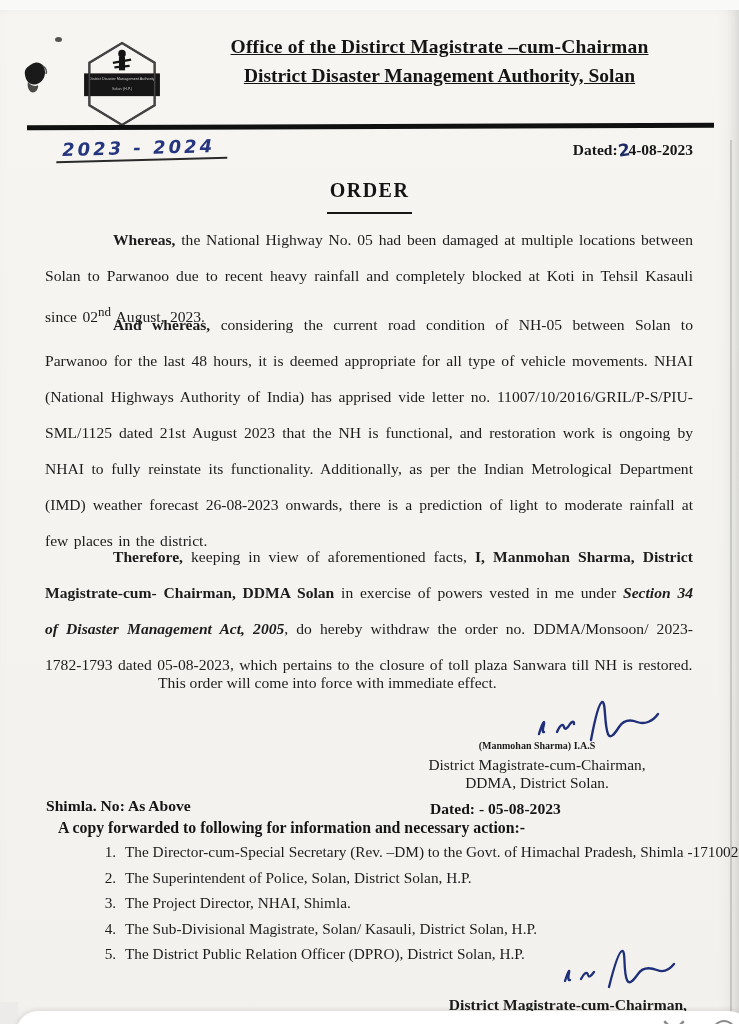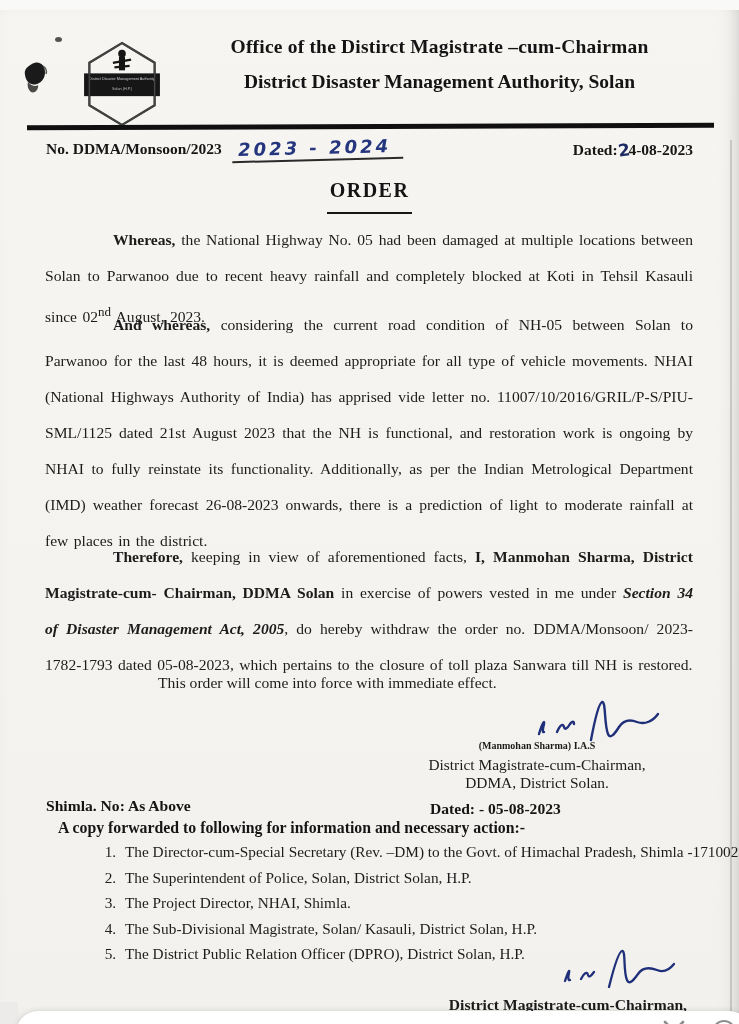--- a/index.html
+++ b/index.html
@@ -11,23 +11,23 @@
     position:absolute;left:0;top:10px;right:0;bottom:0;
     background:linear-gradient(180deg,#f6f5f2 0%,#f4f3ef 55%,#f2f1ed 100%);
     box-shadow:inset -14px 0 22px -18px rgba(90,90,90,.45), inset 0 -10px 25px -20px rgba(120,120,120,.4);
   }
   .edge-line{position:absolute;top:130px;bottom:0;right:7px;width:2px;background:rgba(110,110,110,.28);}
   .mark-dot{position:absolute;left:55px;top:27px;width:7px;height:5px;background:#2b2b2b;border-radius:50%;opacity:.8;}
 
   
   .logo{position:absolute;left:84px;top:30px;}
   .ink-blob{position:absolute;left:18px;top:48px;}
-  .header-text{position:absolute;left:170px;right:30px;top:26px;text-align:center;color:#141414;}
+  .header-text{position:absolute;left:170px;right:30px;top:26px;text-align:center;color:#141414;text-decoration:underline;}
   .h-line1{font-size:19.5px;font-weight:700;letter-spacing:.2px;}
-  .h-line2{font-size:19.5px;font-weight:700;margin-top:13px;}
+  .h-line2{font-size:19.5px;font-weight:700;margin-top:7px;}
   .h-line3{font-size:13.5px;font-weight:700;margin-top:4px;}
   .rule{position:absolute;left:27px;right:25px;top:114px;height:5px;background:#101010;transform:rotate(-.2deg);}
 
   
   .ref-row{position:absolute;left:46px;right:46px;top:127px;font-size:15.5px;font-weight:700;color:#161616;}
   .ref-left{display:inline-flex;align-items:baseline;}
   .hand-number{
     display:inline-block;font-family:"DejaVu Sans",sans-serif;font-style:italic;font-weight:600;
     color:#25357e;font-size:18px;letter-spacing:3px;margin-left:10px;padding:0 12px 1px 6px;
     border-bottom:2px solid #2a2a2a;transform:rotate(-1.5deg);
@@ -106,21 +106,20 @@
     </svg>
 
     <div class="header-text">
       <div class="h-line1">Office of the Distirct Magistrate –cum-Chairman</div>
       <div class="h-line2">District Disaster Management Authority, Solan</div>
     </div>
     <div class="rule"></div>
 
     <div class="ref-row">
       <span class="ref-left">
-        <span>No. DDMA/Monsoon/2023</span>
         <span class="hand-number">2023 - 2024</span>
       </span>
       <span class="ref-dated"><span>Dated:</span><span class="hand-digit">2</span><span>4-08-2023</span></span>
     </div>
 
     <div class="order-wrap">
       <span class="order-title">ORDER</span>
     </div>
 
     <p class="para p1"><span class="b">Whereas,</span><span> the National Highway No. 05 had been damaged at multiple locations between Solan to Parwanoo due to recent heavy rainfall and completely blocked at Koti in Tehsil Kasauli since 02</span><sup>nd</sup><span> August, 2023.</span></p>

